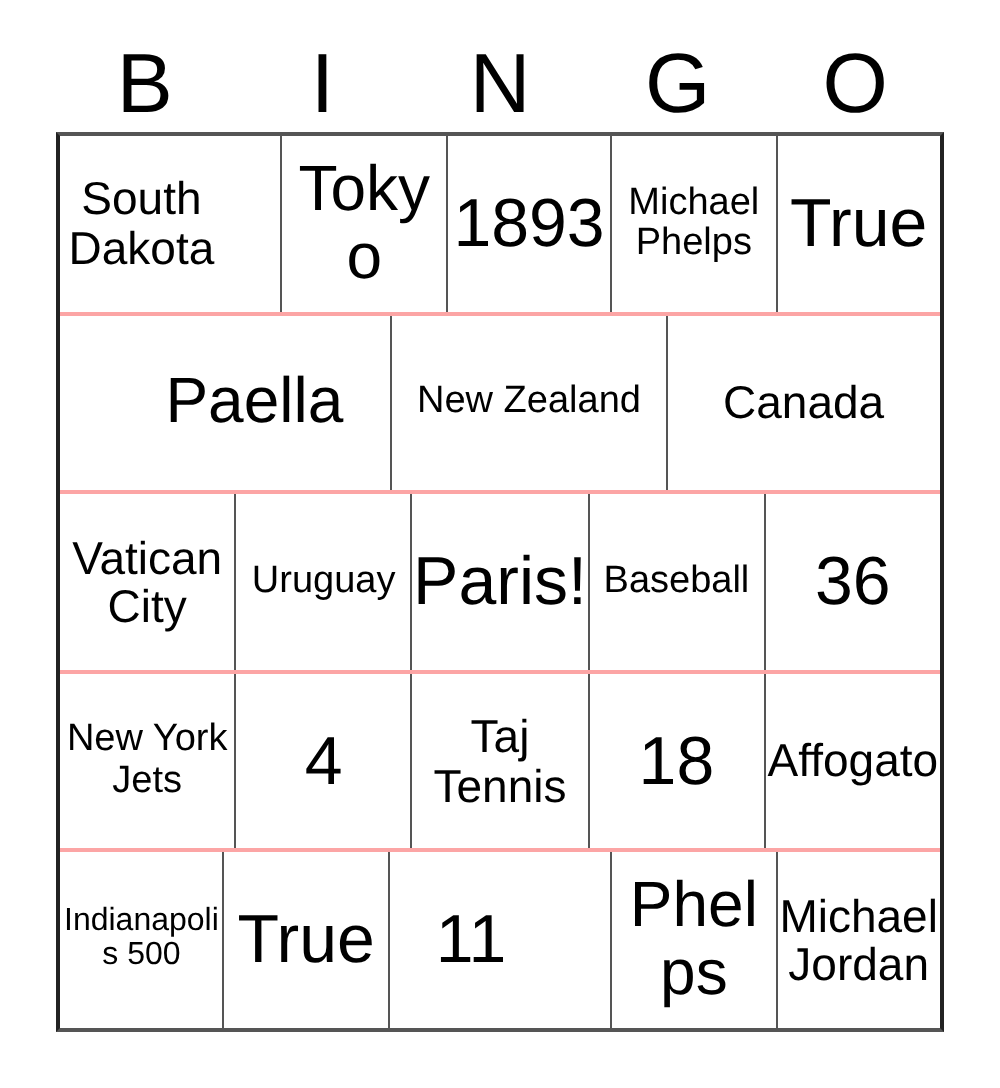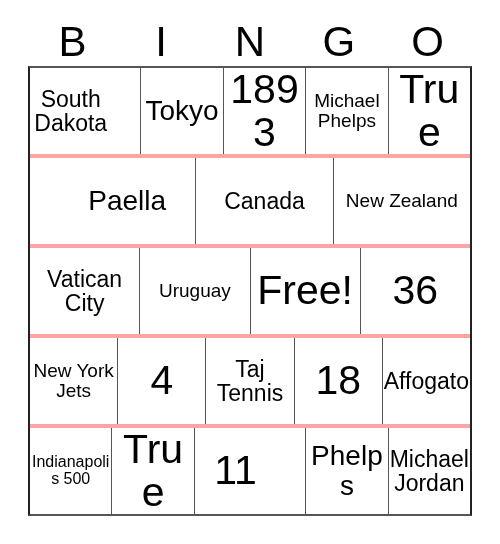--- a/index.html
+++ b/index.html
@@ -59,43 +59,43 @@
     display: flex;
     flex-direction: column;
     background: #ffffff;
   }
   .bingo-row {
     flex: 1 1 0;
     display: flex;
     min-height: 0;
   }
   .bingo-row + .bingo-row {
-    border-top: 4px solid #fca5a5;
+    border-top: 2px solid #fca5a5;
   }
   .bingo-cell {
     flex: 1 1 0;
     min-width: 0;
     box-sizing: border-box;
     display: flex;
     align-items: center;
     justify-content: center;
     text-align: center;
     padding: 2px 0;
     overflow: hidden;
     line-height: 1.06;
     word-break: break-word;
     hyphens: none;
   }
   .bingo-cell + .bingo-cell {
     border-left: 1px solid #555555;
   }
 
   
-  .fs-xxl { font-size: 41px; }   
-  .fs-xl  { font-size: 28px; margin-left: 29px; }   
+  .fs-xxl { font-size: 34px; }   
+  .fs-xl  { font-size: 32px; margin-left: 29px; }   
   .fs-lg  { font-size: 23px; }   
   .fs-md  { font-size: 19px; }   
   .fs-sm  { font-size: 16px; }   
 </style>
 </head>
 <body>
 
 <div id="card-root">
 
   <div id="bingo-header">
@@ -111,28 +111,29 @@
     <div class="bingo-row">
       <div class="bingo-cell fs-lg">South Dakota</div>
       <div class="bingo-cell fs-xl">Tokyo</div>
       <div class="bingo-cell fs-xxl">1893</div>
       <div class="bingo-cell fs-md">Michael Phelps</div>
       <div class="bingo-cell fs-xxl">True</div>
     </div>
 
     <div class="bingo-row">
       <div class="bingo-cell fs-xl">Paella</div>
+      <div class="bingo-cell fs-md">New Zealand</div>
       <div class="bingo-cell fs-lg">Canada</div>
-      <div class="bingo-cell fs-md">New Zealand</div>
     </div>
 
     <div class="bingo-row">
       <div class="bingo-cell fs-lg">Vatican City</div>
       <div class="bingo-cell fs-md">Uruguay</div>
-      <div class="bingo-cell fs-xxl">Free!</div>
+      <div class="bingo-cell fs-xxl">Paris!</div>
+      <div class="bingo-cell fs-md">Baseball</div>
       <div class="bingo-cell fs-xxl">36</div>
     </div>
 
     <div class="bingo-row">
       <div class="bingo-cell fs-md">New York Jets</div>
       <div class="bingo-cell fs-xxl">4</div>
       <div class="bingo-cell fs-lg">Taj Tennis</div>
       <div class="bingo-cell fs-xxl">18</div>
       <div class="bingo-cell fs-lg">Affogato</div>
     </div>

